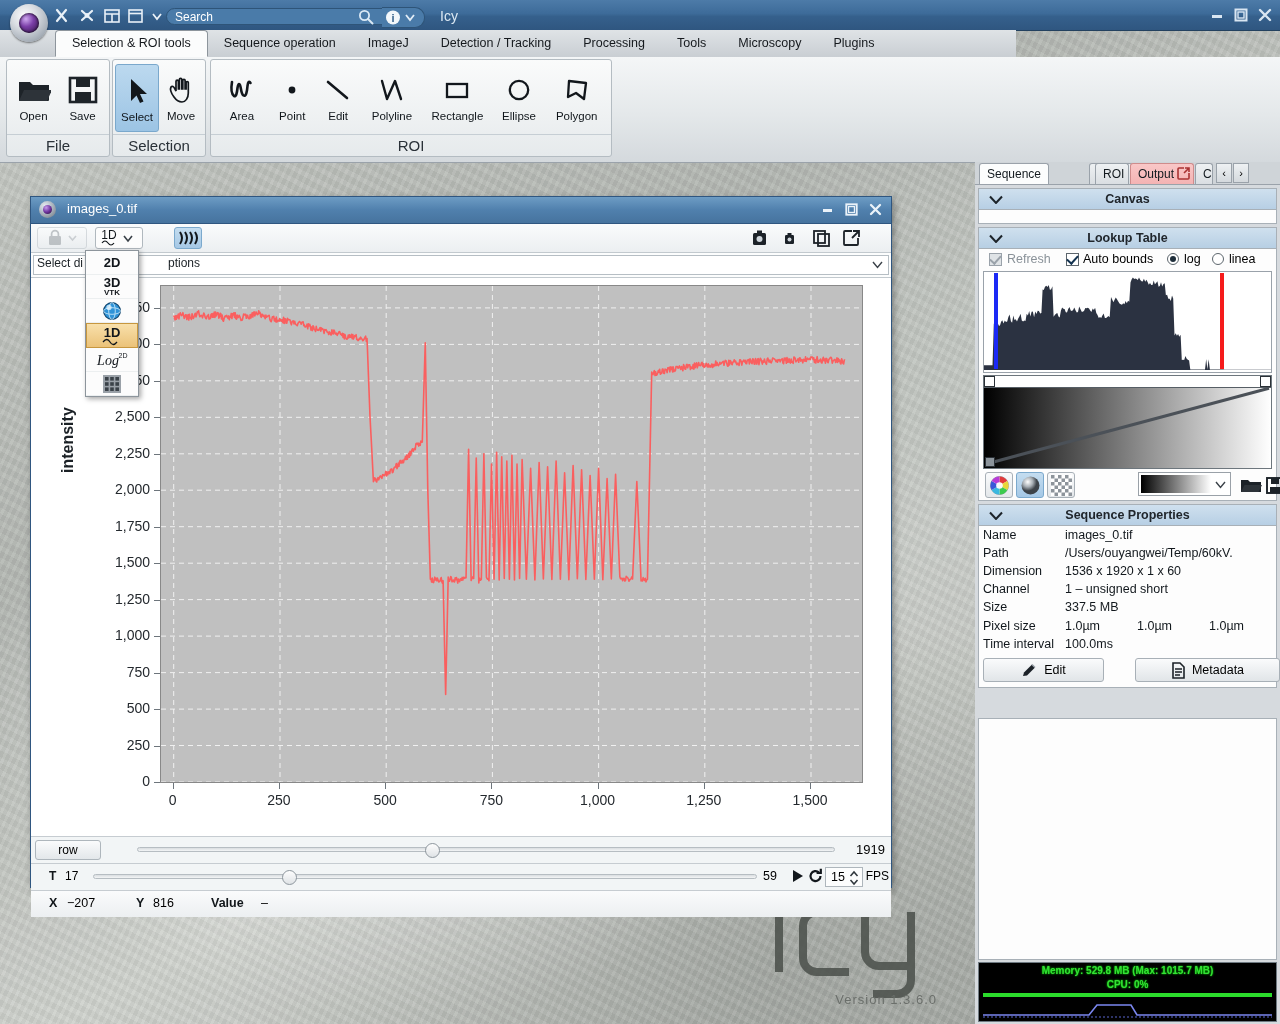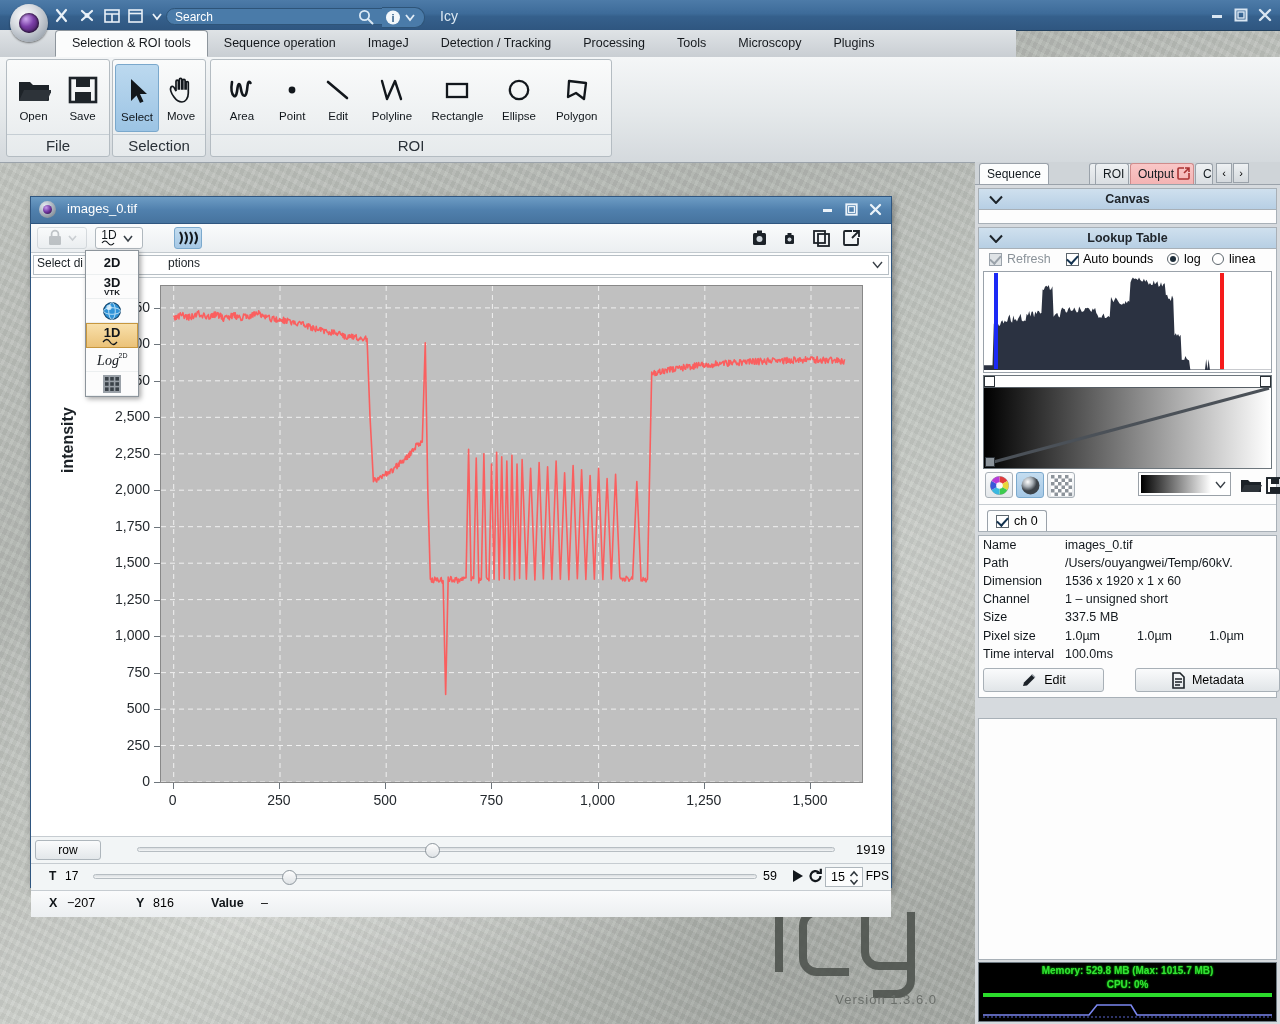--- a/index.html
+++ b/index.html
@@ -877,29 +877,31 @@
         </div>
         <div class="lbtn" style="left:278px;border:none;background:none">
           <svg width="20" height="19" viewBox="0 0 20 19">
               <rect x="2" y="2" width="16" height="15" fill="none" stroke="#1c2228" stroke-width="1.9"></rect>
               <rect x="6" y="2" width="8" height="6" fill="#1c2228"></rect>
               <rect x="5" y="11" width="10" height="6" fill="#1c2228"></rect>
             </svg>
         </div>
       </div>
 
-      <div style="height:26px;position:relative;border-top:1px solid #c6ccd1;margin-top:4px">
-        <span class="chtab">
-          <span class="ck on" style="position:relative;display:inline-block"></span>
-          <span>ch 0</span>
+    </div>
+
+    <div class="section">
+      <div class="sec-head">
+        <span class="chev">
+          <svg width="14" height="9" viewBox="0 0 14 9">
+              <path d="M1 1.5 L7 8 L13 1.5" fill="none" stroke="#1d242a" stroke-width="2"></path>
+            </svg>
         </span>
-      </div>
-    </div>
-
-    <div class="section">
+        <span>Sequence Properties</span>
+      </div>
       <div id="proprows" style="padding:2px 0 1px 0">
           <div class="proprow">
             <span class="pk">Name</span>
             <span class="pv">images_0.tif</span>
           </div>
           <div class="proprow">
             <span class="pk">Path</span>
             <span class="pv">/Users/ouyangwei/Temp/60kV.</span>
           </div>
           <div class="proprow">

